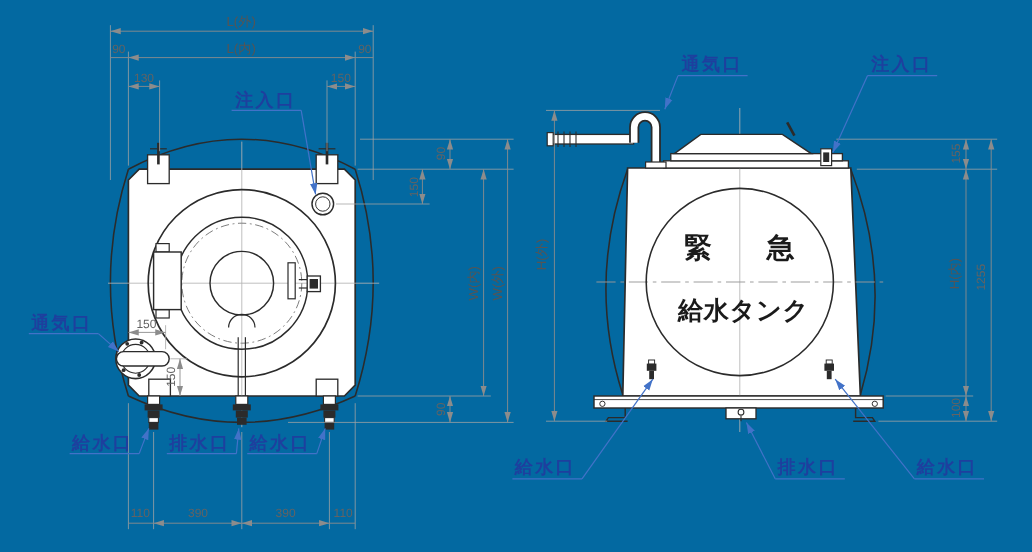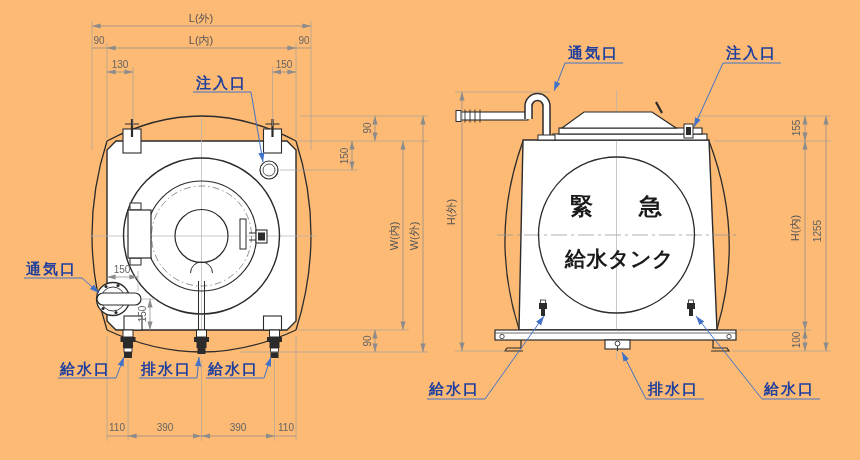--- a/index.html
+++ b/index.html
@@ -1,16 +1,16 @@
 <!DOCTYPE html>
 <html><head>
 <meta charset="utf-8">
 <style>
   html,body{margin:0;padding:0;background:#ffffff;}
-  #stage{position:relative;width:860px;height:460px;background:#fdba74;overflow:hidden;
+  #stage{position:relative;width:860px;height:460px;background:#0369a1;overflow:hidden;
          font-family:"Liberation Sans", sans-serif;text-align:center;}
   svg{display:block;}
   text{user-select:none;}
   .dimtxt{font-family:"Liberation Sans", sans-serif;font-size:10px;fill:#636363;}
   .dimbig{font-family:"Liberation Sans", sans-serif;font-size:11px;fill:#555555;}
   .bluetxt{font-family:"Liberation Sans", sans-serif;font-size:15px;font-weight:600;
            fill:#1e3f9e;letter-spacing:2px;}
   .emblem1{font-family:"Liberation Sans", sans-serif;font-size:23px;font-weight:700;
            fill:#1a1a1a;letter-spacing:46px;}
   .emblem2{font-family:"Liberation Sans", sans-serif;font-size:21px;font-weight:600;

